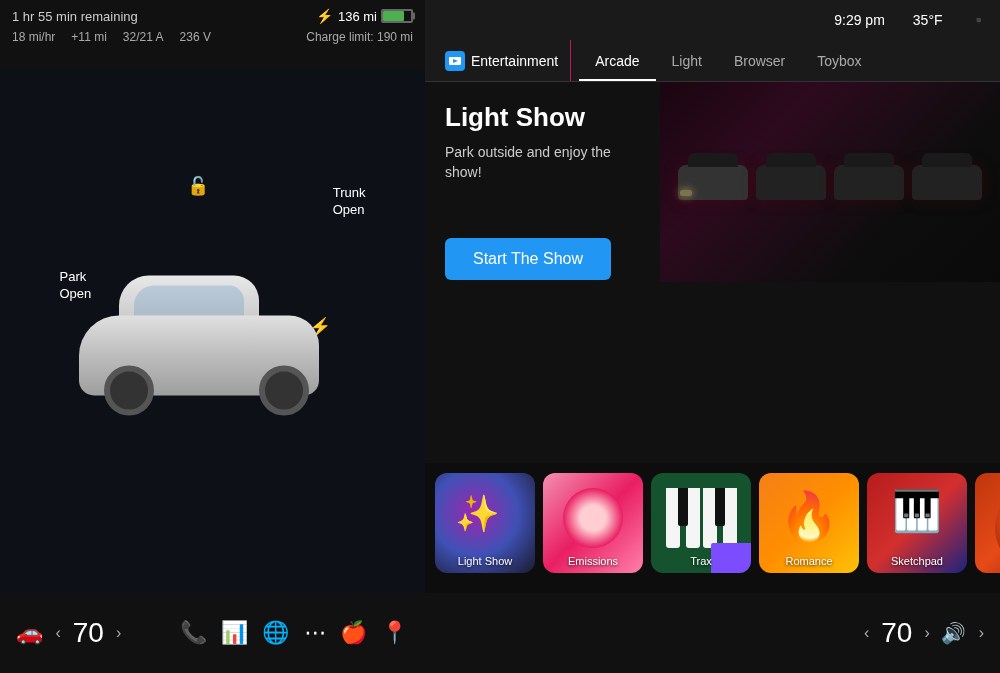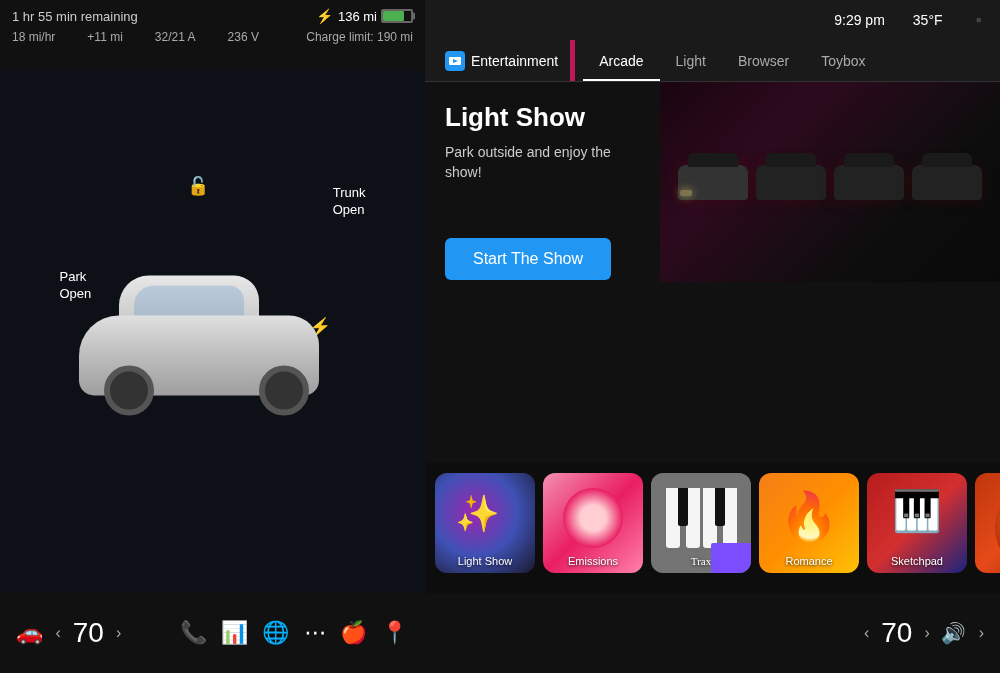--- a/index.html
+++ b/index.html
@@ -67,21 +67,21 @@
     }
     .battery-fill {
       width: 75%;
       height: 100%;
       background: #4caf50;
       border-radius: 1px;
     }
     .status-bottom-row {
       display: flex;
       align-items: center;
-      gap: 32px;
+      gap: 16px;
       font-size: 12px;
       color: #aaa;
     }
     .charge-limit {
       margin-left: auto;
     }
 
     
     .status-bar-right {
       position: absolute;
@@ -118,21 +118,21 @@
       display: flex;
       align-items: center;
       padding: 0 8px;
       border-bottom: 1px solid #333;
     }
     .nav-entertainment {
       display: flex;
       align-items: center;
       gap: 6px;
       padding: 0 12px;
-      border-right: 5px solid #be185d;
+      border-right: 1px solid #be185d;
       height: 100%;
     }
     .nav-entertainment-icon {
       width: 20px;
       height: 20px;
       background: #2196f3;
       border-radius: 4px;
       display: flex;
       align-items: center;
       justify-content: center;
@@ -350,25 +350,24 @@
       content: '';
       position: absolute;
       top: 15px; left: 20px;
       width: 60px;
       height: 60px;
       background: radial-gradient(circle, #ffcdd2 30%, #e91e63 70%);
       border-radius: 50%;
     }
 
     .tile-trax {
-      background: #737373;
+      background: #14532d;
       display: flex;
       align-items: center;
       justify-content: center;
-      font-family: Liberation Serif, serif;
     }
     .piano-keys {
       display: flex;
       gap: 3px;
       height: 70px;
       align-items: flex-start;
     }
     .piano-key-white {
       width: 14px;
       height: 60px;

